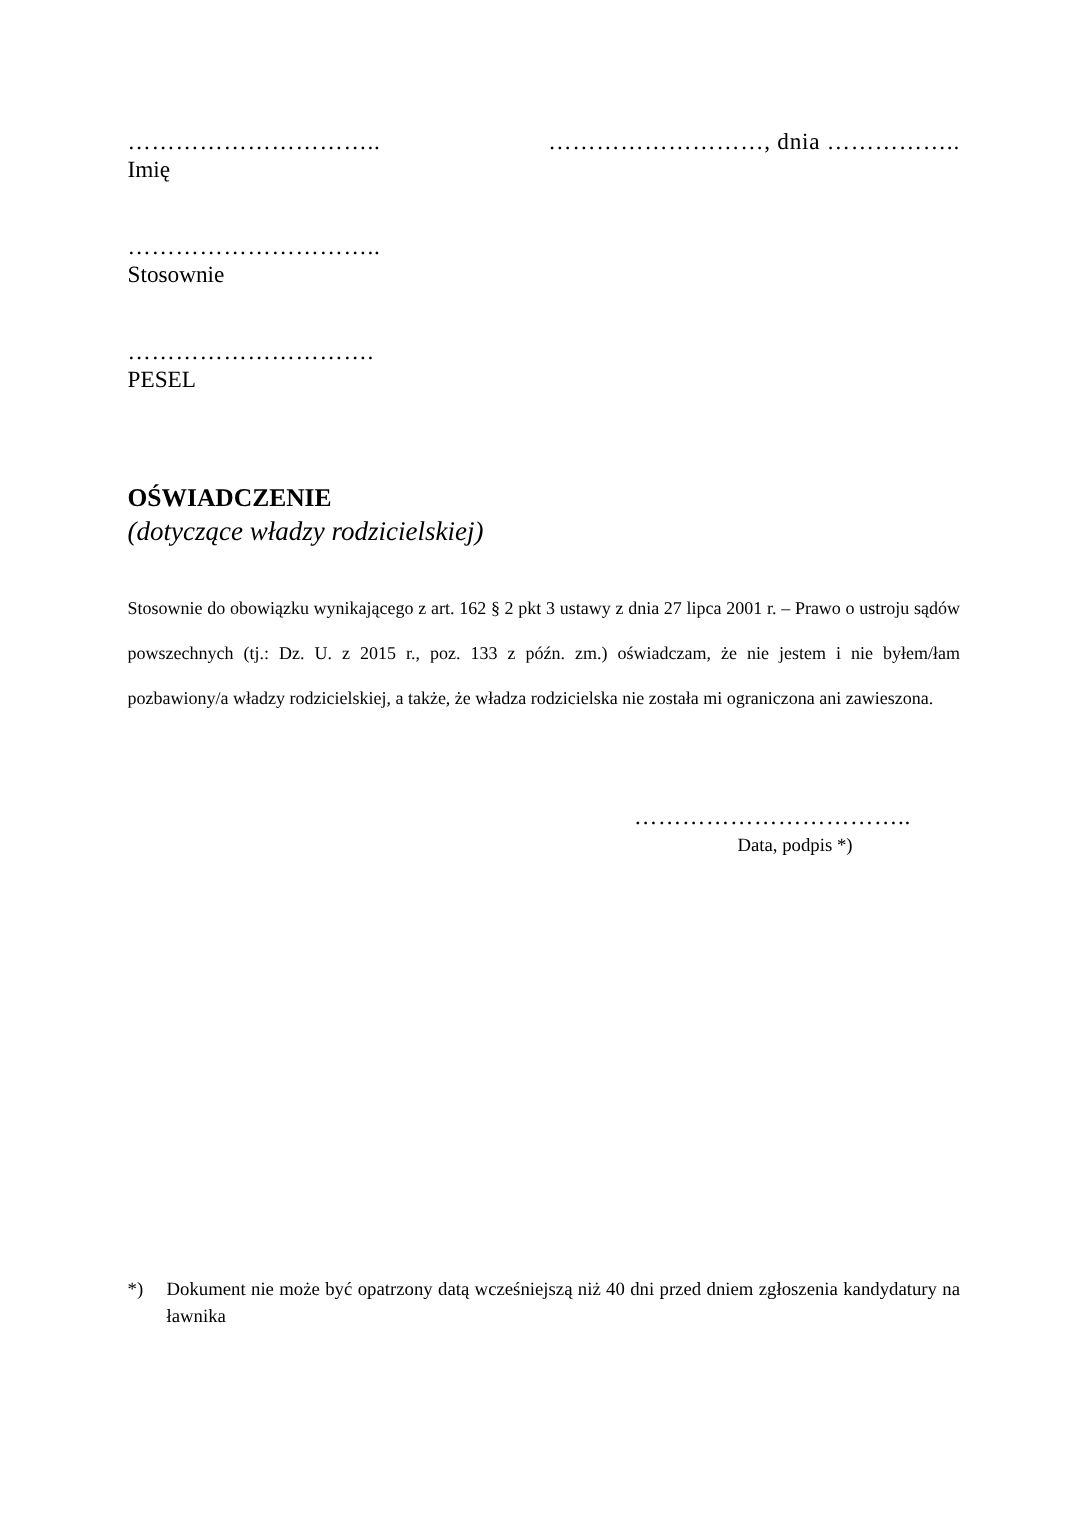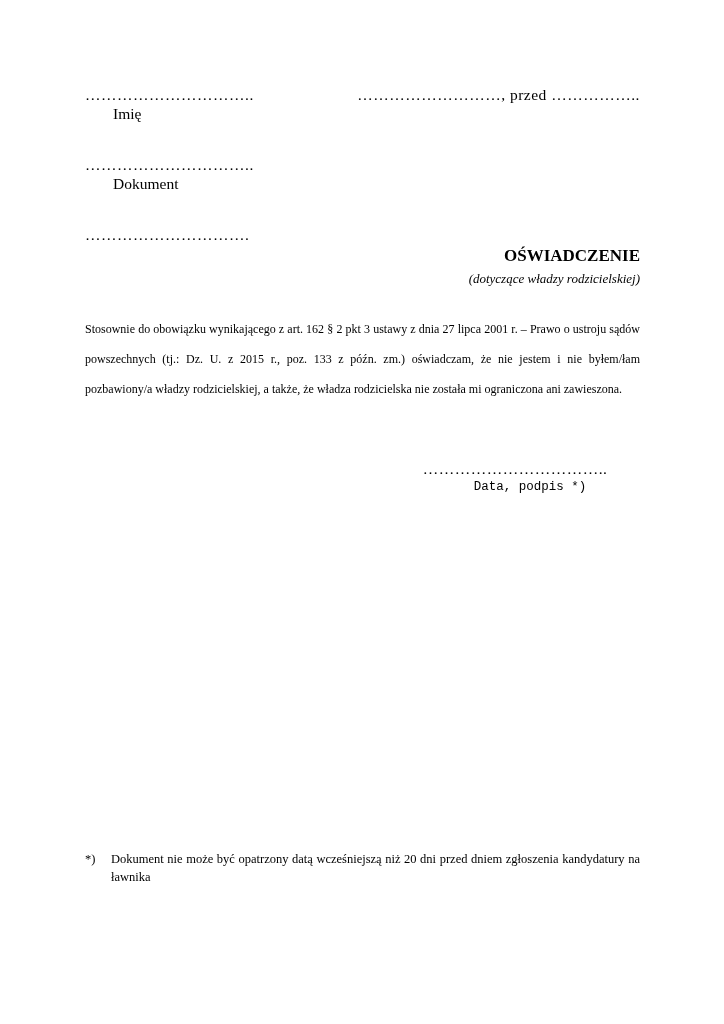--- a/index.html
+++ b/index.html
@@ -21,53 +21,53 @@
   }
   .top-row {
     display: flex;
     justify-content: space-between;
     align-items: flex-start;
   }
   .dotted-line {
     white-space: nowrap;
     letter-spacing: 0.5px;
   }
-  .field-label { display: block; margin-left: 28px; }
+  .field-label { display: block; }
   .field-block { margin-top: 32px; }
   .title-block {
-    text-align: right;
+    margin-top: 57px;
+    text-align: left;
     line-height: 23px;
   }
   .title-main {
     font-weight: bold;
     font-size: 17px;
   }
   .title-subtitle {
     font-style: italic;
-    font-size: 13px;
+    font-size: 18px;
     font-weight: normal;
   }
   .body-paragraph {
     margin-top: 24px;
     text-align: justify;
     line-height: 30px;
     font-size: 12px;
   }
   .signature-block {
     margin-top: 55px;
     margin-left: 300px;
     width: 260px;
     text-align: center;
   }
   .signature-label {
     display: block;
     font-size: 12.5px;
     line-height: 18px;
     padding-left: 30px;
-    font-family: Liberation Mono, monospace;
   }
   .footnote {
     position: absolute;
     left: 85px;
     right: 84px;
     top: 850px;
     display: flex;
     font-size: 12.5px;
     line-height: 18px;
   }
@@ -83,43 +83,44 @@
 <body>
 
 <div class="page">
 
   <div class="top-row">
     <div>
       <span class="dotted-line">…………………………..</span>
       <span class="field-label">Imię</span>
     </div>
     <div>
-      <span class="dotted-line">………………………, przed ……………..</span>
+      <span class="dotted-line">………………………, dnia ……………..</span>
     </div>
   </div>
 
   <div class="field-block">
     <span class="dotted-line">…………………………..</span>
-    <span class="field-label">Dokument</span>
+    <span class="field-label">Stosownie</span>
   </div>
 
   <div class="field-block">
     <span class="dotted-line">………………………….</span>
+    <span class="field-label">PESEL</span>
   </div>
 
   <div class="title-block">
     <div class="title-main">OŚWIADCZENIE</div>
     <div class="title-subtitle">(dotyczące władzy rodzicielskiej)</div>
   </div>
 
   <p class="body-paragraph">Stosownie do obowiązku wynikającego z art. 162 § 2 pkt 3 ustawy z dnia 27 lipca 2001 r. – Prawo o ustroju sądów powszechnych (tj.: Dz. U. z 2015 r., poz. 133 z późn. zm.) oświadczam, że nie jestem i nie byłem/łam pozbawiony/a władzy rodzicielskiej, a także, że władza rodzicielska nie została mi ograniczona ani zawieszona.</p>
 
   <div class="signature-block">
     <span class="dotted-line">……………………………..</span>
     <span class="signature-label">Data, podpis *)</span>
   </div>
 
   <div class="footnote">
     <span class="footnote-marker">*)</span>
-    <span class="footnote-text">Dokument nie może być opatrzony datą wcześniejszą niż 20 dni przed dniem zgłoszenia kandydatury na ławnika</span>
+    <span class="footnote-text">Dokument nie może być opatrzony datą wcześniejszą niż 40 dni przed dniem zgłoszenia kandydatury na ławnika</span>
   </div>
 
 </div>
 
 </body></html>

